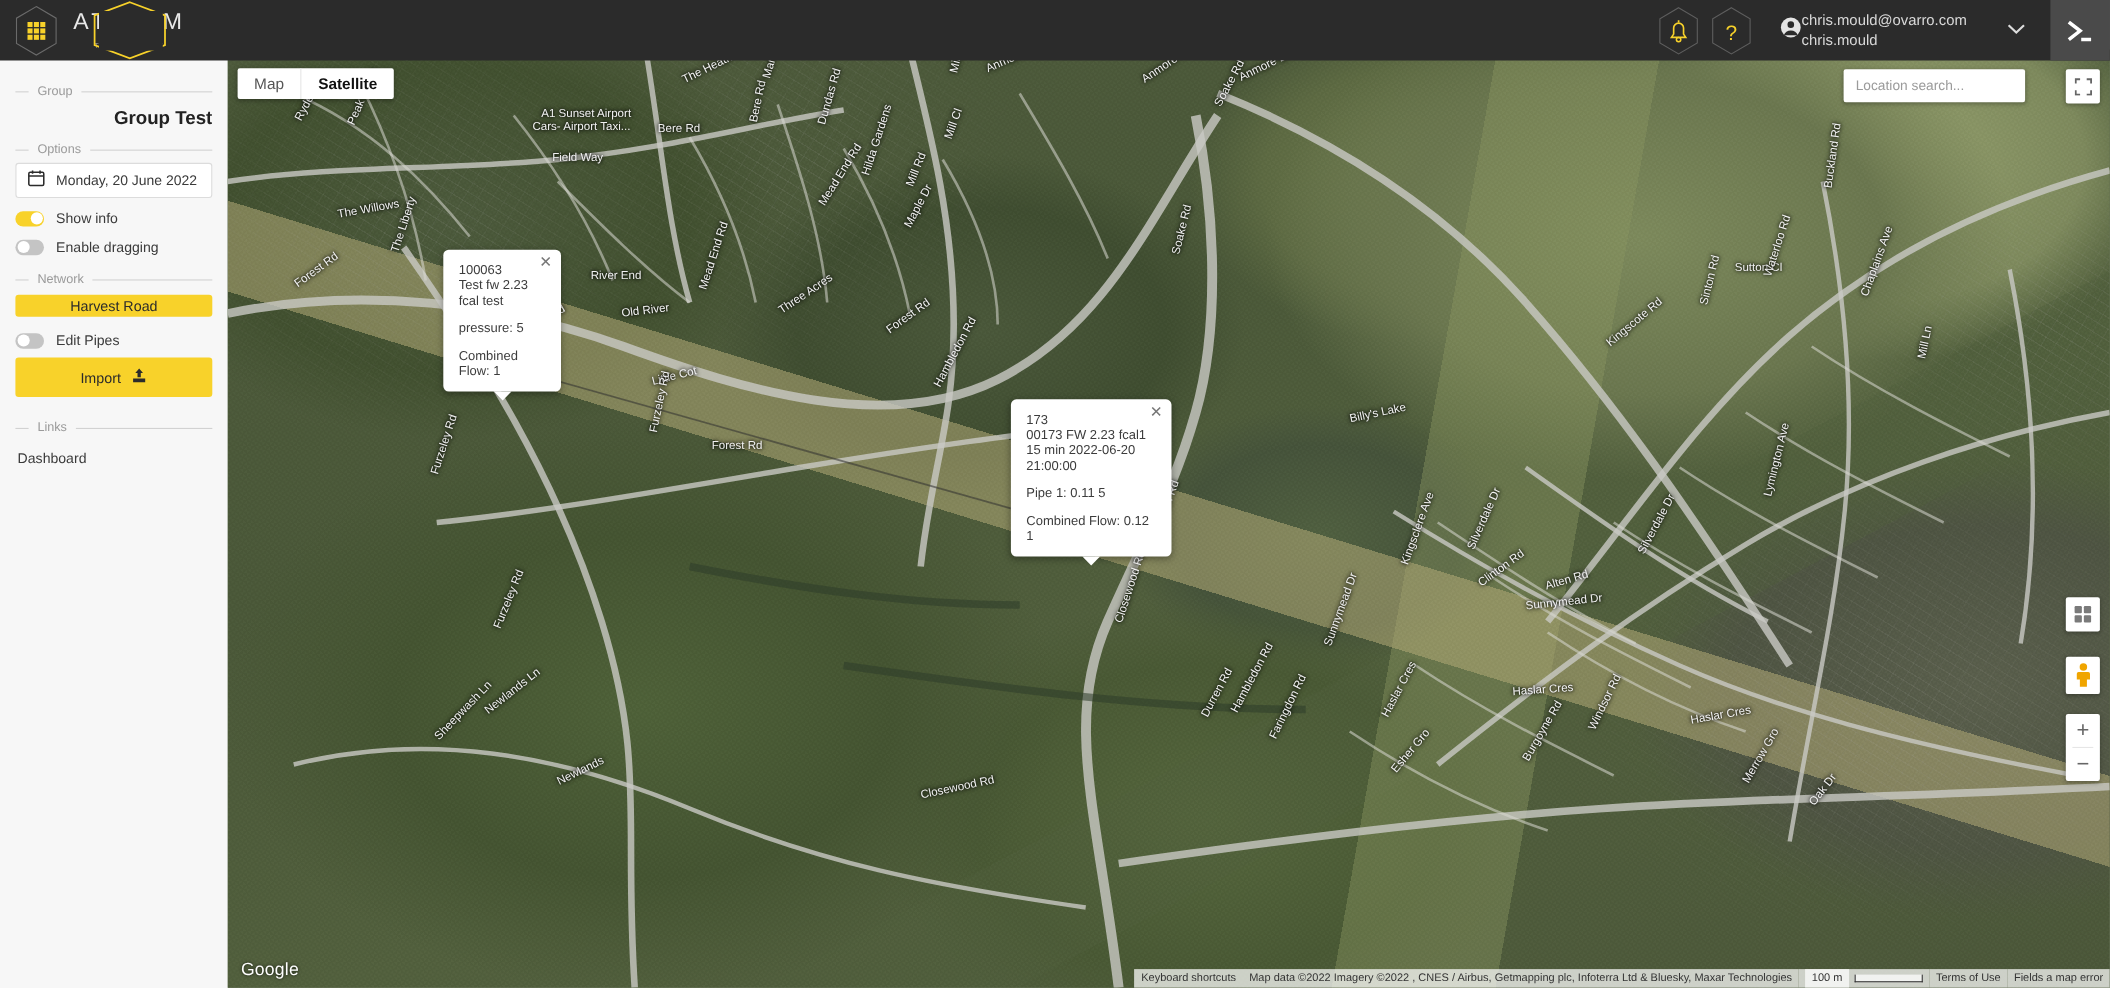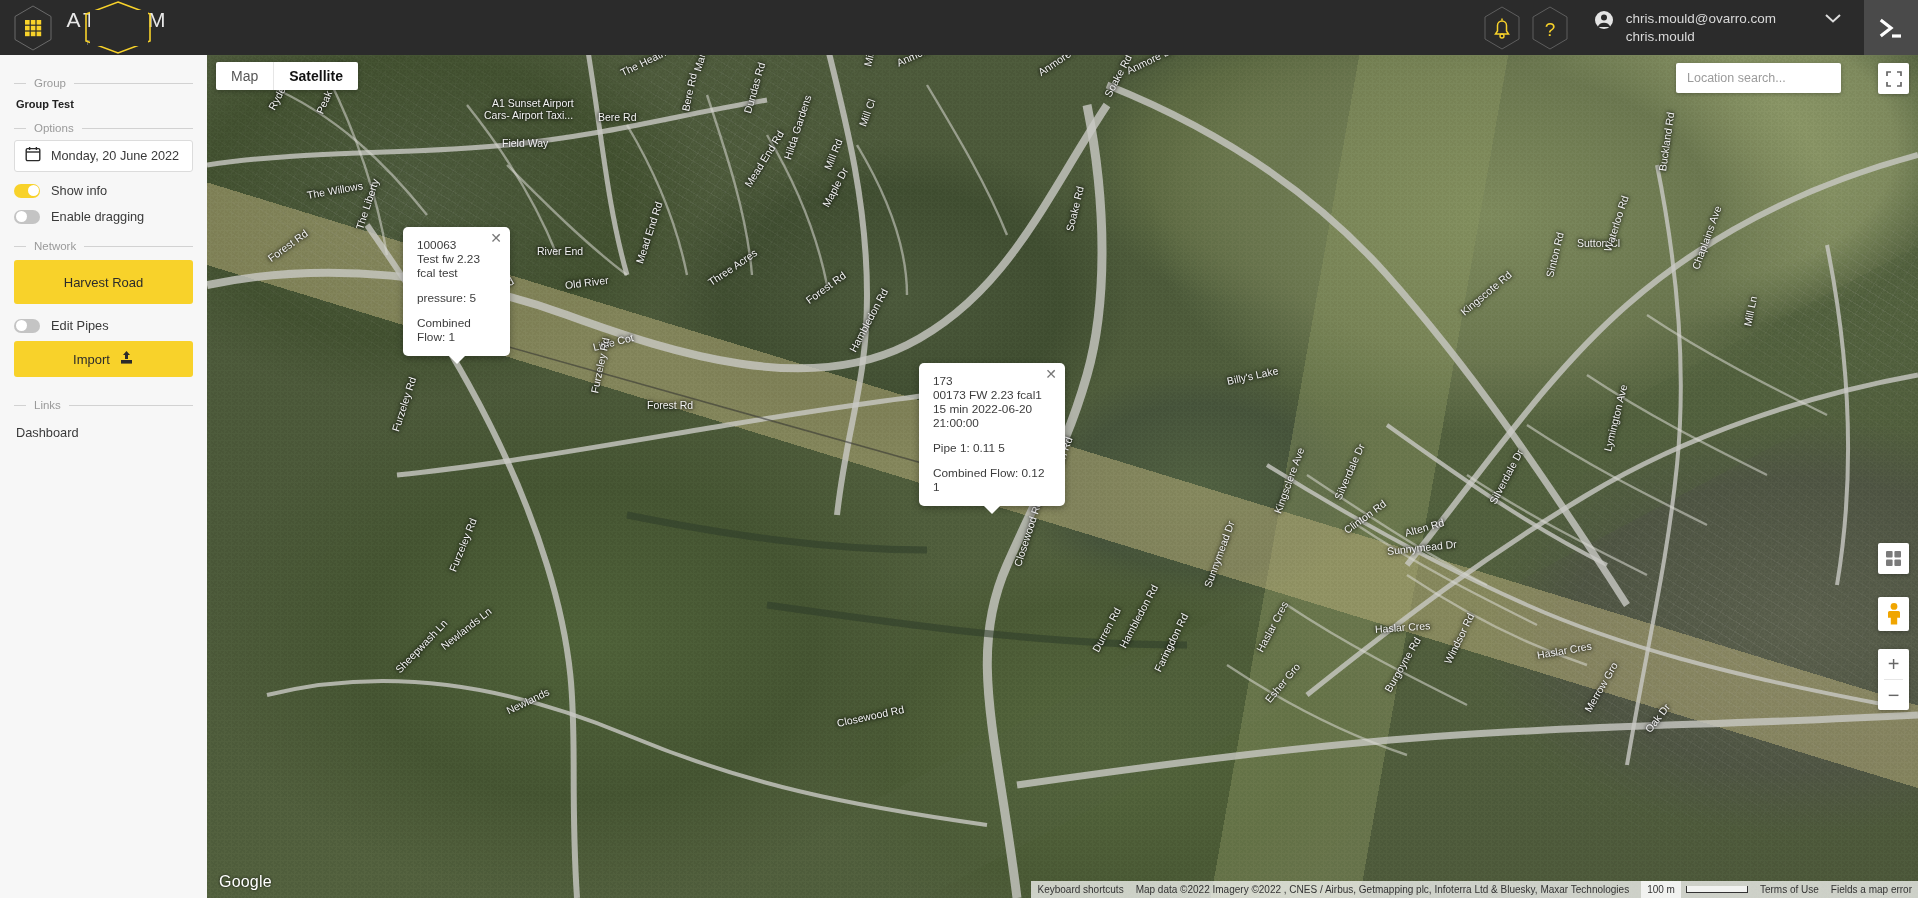--- a/index.html
+++ b/index.html
@@ -48,21 +48,21 @@
     display: flex; align-items: center; gap: 14px;
     padding: 0 16px;
     cursor: pointer;
   }
   .ctx-label { color: #e9e9e9; font-size: 14.5px; }
   .chev { margin-left: auto; }
   .topbar-right {
     position: absolute; right: 0; top: 0; height: 55px;
     display: flex; align-items: center; gap: 4px;
   }
-  .user-block { display: flex; gap: 12px; padding-left: 18px; cursor: pointer; }
+  .user-block { display: flex; align-items: center; gap: 0; padding-left: 18px; cursor: pointer; }
   .user-lines { line-height: 1.32; }
   .user-email { color: #d9d9d9; font-size: 13.5px; }
   .user-name { color: #d9d9d9; font-size: 13.5px; }
   .user-chev { margin: 0 18px 0 36px; }
   .console-btn {
     width: 54px; height: 55px; background: #4a4a4a;
     display: flex; align-items: center; justify-content: center;
     cursor: pointer;
   }
 
@@ -75,22 +75,23 @@
     overflow: hidden;
   }
   .sec-head {
     display: flex; align-items: center; gap: 8px;
     color: #9a9a9a; font-size: 11.5px;
     margin: 10px 0 6px 0;
   }
   .sec-head .dash-l { width: 12px; height: 1px; background: #d2d2d2; }
   .sec-head .dash-r { flex: 1; height: 1px; background: #d2d2d2; }
   .group-title {
-    font-size: 11px; font-weight: bold; color: #222;
+    font-size: 17px; font-weight: bold; color: #222;
     margin: 9px 0 12px 2px;
+    text-align: right;
   }
   .date-field {
     display: flex; align-items: center; gap: 10px;
     border: 1px solid #dcdcdc; background: #fff;
     height: 32px; border-radius: 3px;
     padding: 0 10px; margin-top: 4px;
     cursor: pointer;
   }
   .date-text { font-size: 12.7px; color: #3a3a3a; }
   .toggle-row {
@@ -426,21 +427,21 @@
       </span>
     <span class="toggle-label">Enable dragging</span>
   </div>
 
   <div class="sec-head" style="margin-top:16px">
     <span class="dash-l"></span>
     <span>Network</span>
     <span class="dash-r"></span>
   </div>
 
-  <button class="ybtn" style="height:44px;margin-top:8px">
+  <button class="ybtn" style="height:20px;margin-top:8px">
     <span>Harvest Road</span>
   </button>
 
   <div class="toggle-row" style="margin-top:14px">
     <span class="toggle">
         <span class="knob"></span>
       </span>
     <span class="toggle-label">Edit Pipes</span>
   </div>
 

